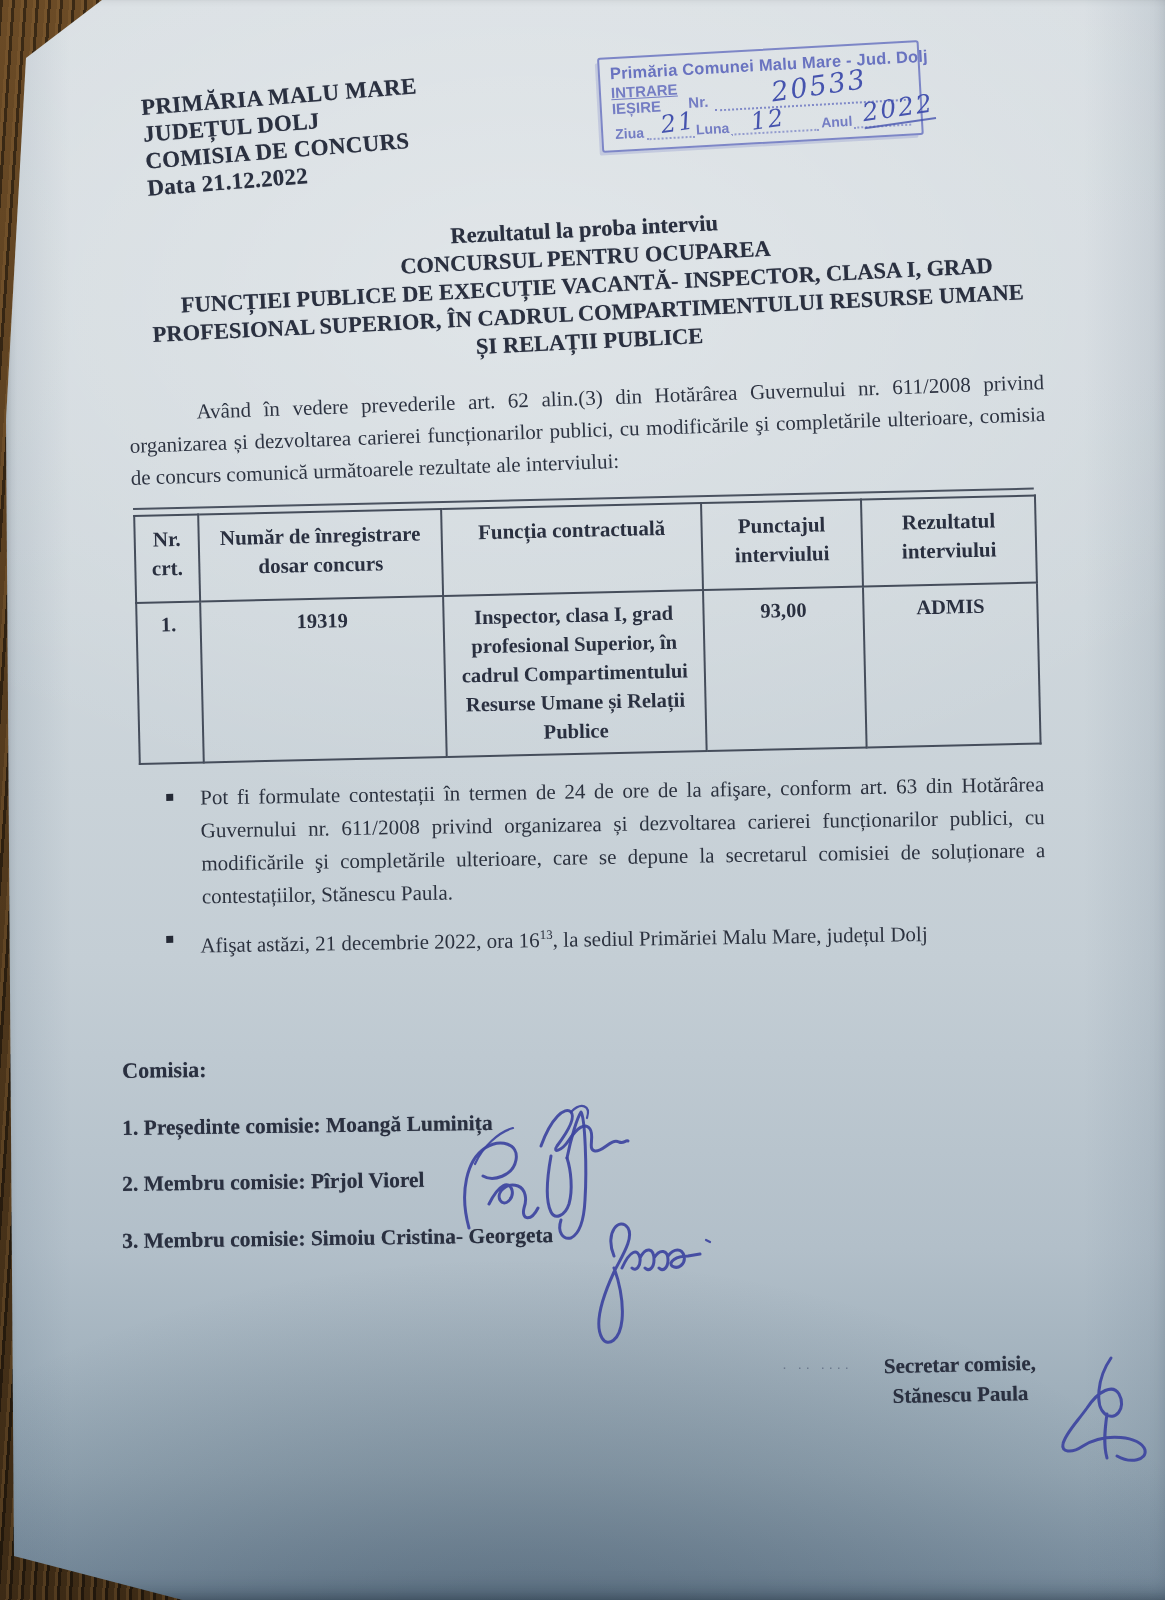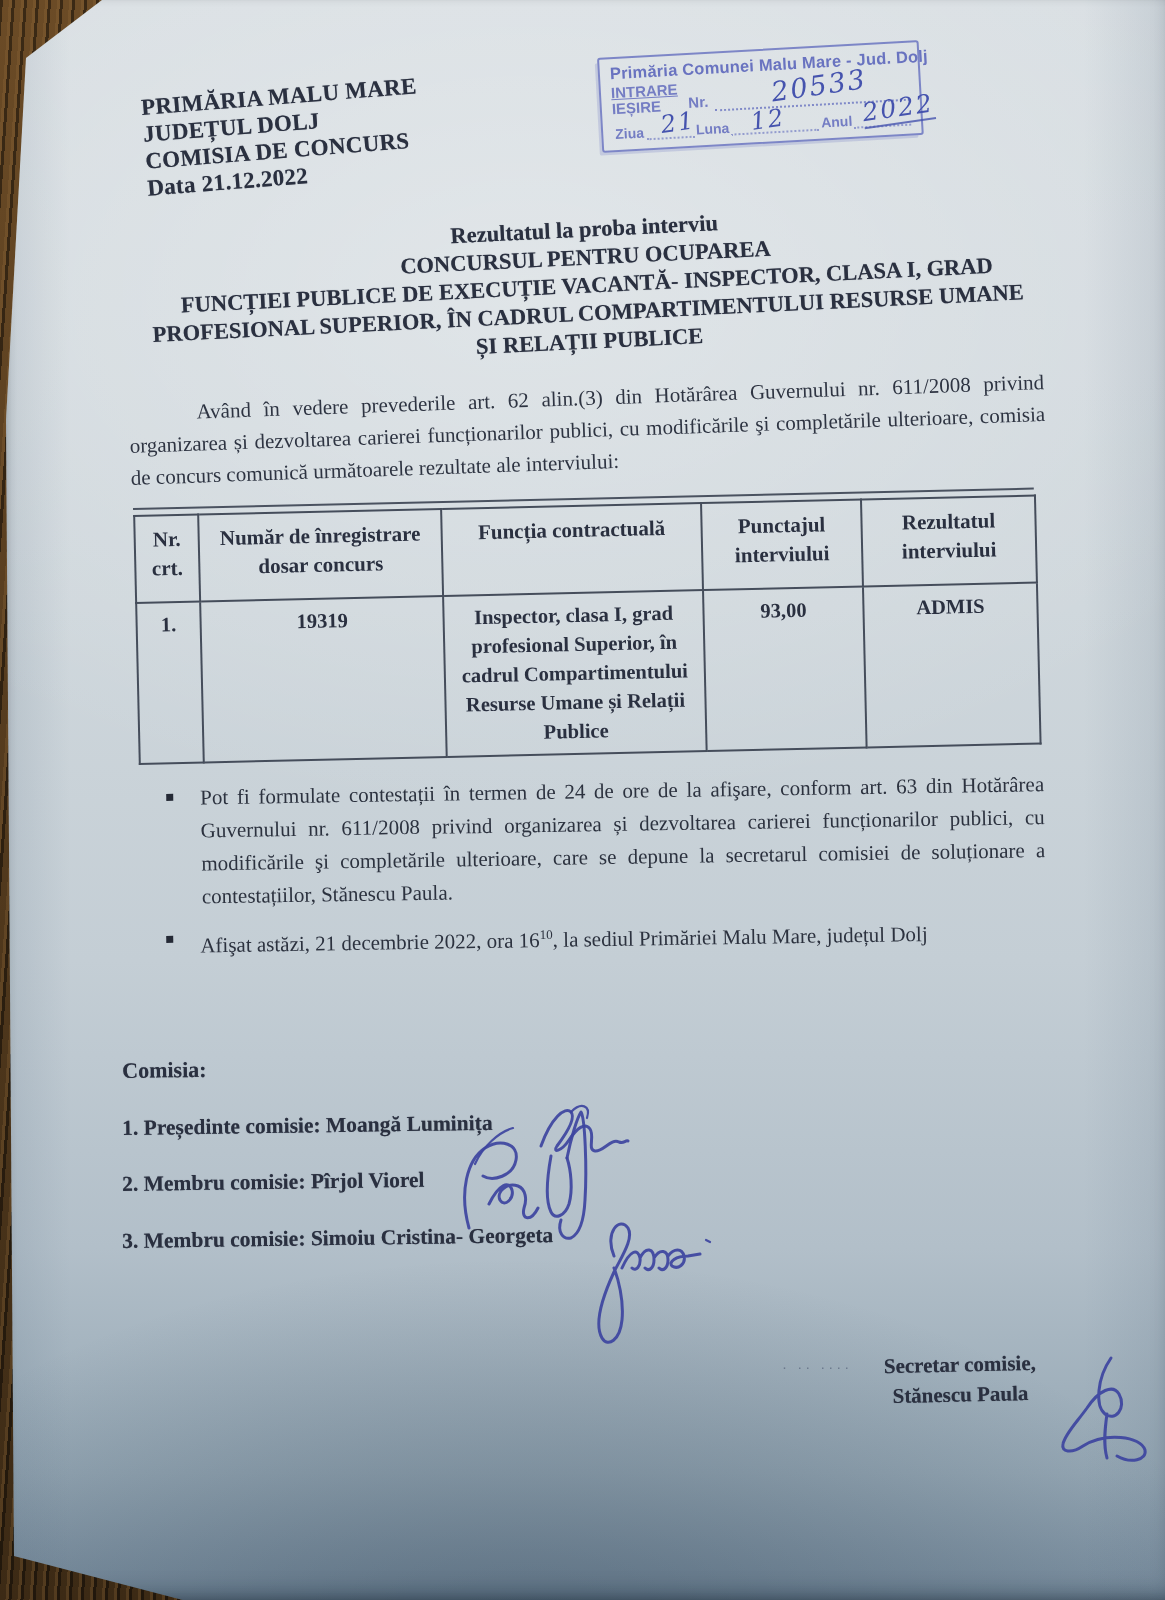--- a/index.html
+++ b/index.html
@@ -147,21 +147,21 @@
         <td>Inspector, clasa I, grad profesional Superior, în cadrul Compartimentului Resurse Umane și Relații Publice</td>
         <td>93,00</td>
         <td>ADMIS</td>
       </tr>
     </tbody>
       </table>
   </div>
 
   <div class="abs bullet" style="top:782px">Pot fi formulate contestații în termen de 24 de ore de la afişare, conform art. 63 din Hotărârea Guvernului nr. 611/2008 privind organizarea și dezvoltarea carierei funcționarilor publici, cu modificările şi completările ulterioare, care se depune la secretarul comisiei de soluționare a contestațiilor, Stănescu Paula.</div>
   <div class="abs bullet" style="top:924px">
-    <span>Afişat astăzi, 21 decembrie 2022, ora 16</span><sup>10</sup><span>, la sediul Primăriei Malu Mare, județul Dolj</span>
+    <span>Afişat astăzi, 21 decembrie 2022, ora 16</span><sup>13</sup><span>, la sediul Primăriei Malu Mare, județul Dolj</span>
   </div>
 
   <div class="abs comisia soft">Comisia:</div>
   <div class="abs member m1 soft">1. Președinte comisie: Moangă Luminița</div>
   <div class="abs member m2 soft">2. Membru comisie: Pîrjol Viorel</div>
   <div class="abs member m3 soft">3. Membru comisie: Simoiu Cristina- Georgeta</div>
 
   <div class="sig" style="left:535px;top:1100px">
     <svg width="95" height="65" viewBox="0 0 95 65">
       <path d="M6,46 C16,18 30,6 36,12 C42,19 28,38 22,46 C17,53 26,52 34,40 C42,28 50,22 55,29 C60,36 52,50 60,51 C68,52 76,38 84,42 C89,44 90,40 93,41"></path>

